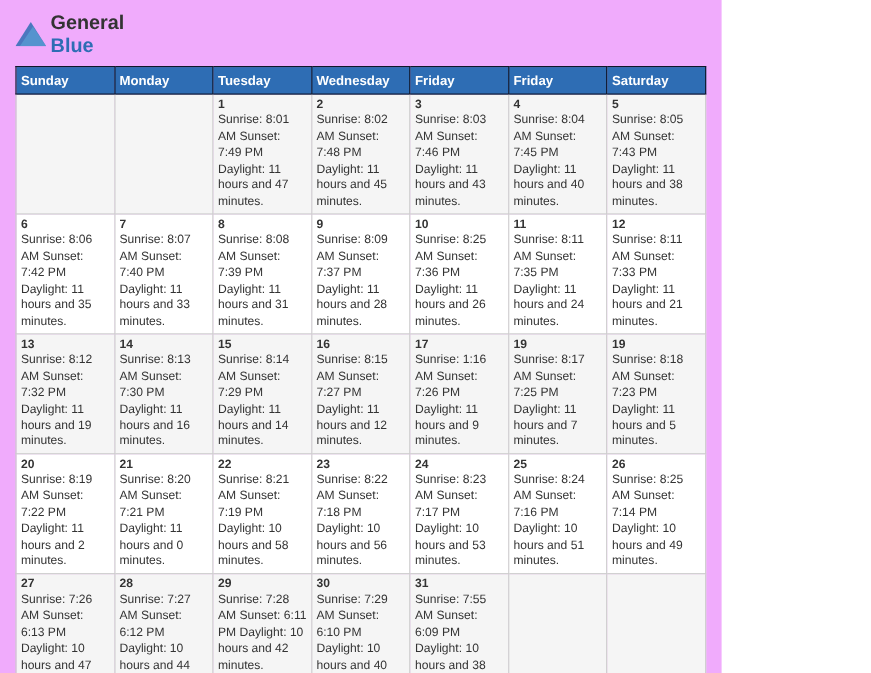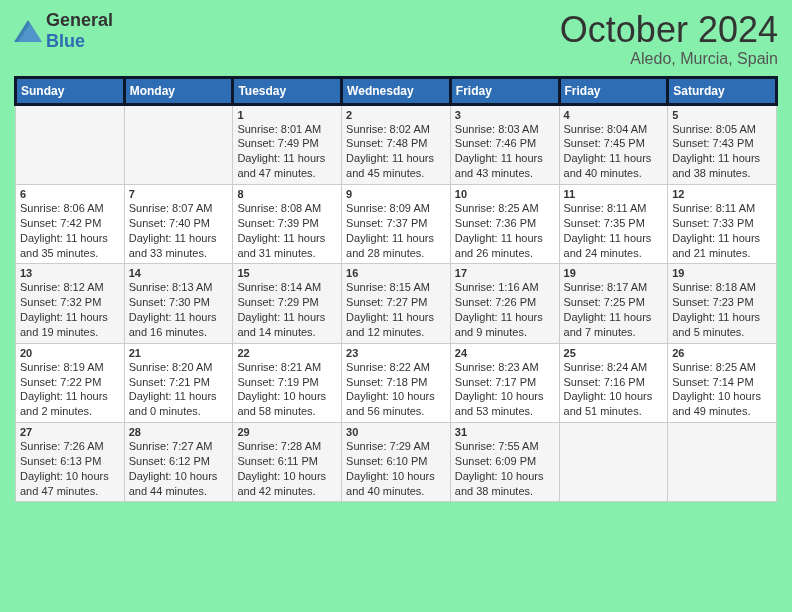--- a/index.html
+++ b/index.html
@@ -4,23 +4,23 @@
   <style>
     * { margin: 0; padding: 0; box-sizing: border-box; }
     body {
       font-family: Arial, sans-serif;
       background: #fff;
       width: 792px;
       height: 612px;
       overflow: hidden;
     }
     .page {
-      width: 792px;
+      width: 656px;
       height: 612px;
-      background: #86efac;
+      background: #f0abfc;
       padding: 10px 14px 10px 14px;
     }
     .header {
       display: flex;
       justify-content: space-between;
       align-items: flex-start;
       margin-bottom: 8px;
     }
     .logo {
       display: flex;
@@ -49,21 +49,21 @@
       border-collapse: collapse;
       table-layout: fixed;
     }
     thead tr th {
       background-color: #2e6db4;
       color: #fff;
       font-size: 12px;
       font-weight: bold;
       padding: 5px 4px;
       text-align: left;
-      border: 3px solid #0f172a;
+      border: 1px solid #0f172a;
     }
     tbody tr td {
       border: 1px solid #ccc;
       vertical-align: top;
       padding: 3px 4px;
       font-size: 9.5px;
       color: #333;
       height: 78px;
     }
     tbody tr:nth-child(odd) td {
@@ -92,24 +92,20 @@
   <div class="header">
     <div class="logo">
       <svg class="logo-icon" viewBox="0 0 28 22" xmlns="http://www.w3.org/2000/svg">
         <polygon points="0,22 14,0 28,22" fill="#2e6db4" opacity="0.85"></polygon>
         <polygon points="4,22 16,4 28,22" fill="#5a9fd4" opacity="0.7"></polygon>
       </svg>
       <div>
         <span style="font-size:18px;font-weight:bold;color:#333;">General</span><br>
         <span style="font-size:18px;font-weight:bold;color:#2e6db4;margin-top:42px;">Blue</span>
       </div>
-    </div>
-    <div class="title-block">
-      <div class="month-title">October 2024</div>
-      <div class="location-title">Aledo, Murcia, Spain</div>
     </div>
   </div>
 
   <table>
     <thead>
       <tr>
         <th>Sunday</th>
         <th>Monday</th>
         <th>Tuesday</th>
         <th>Wednesday</th>

